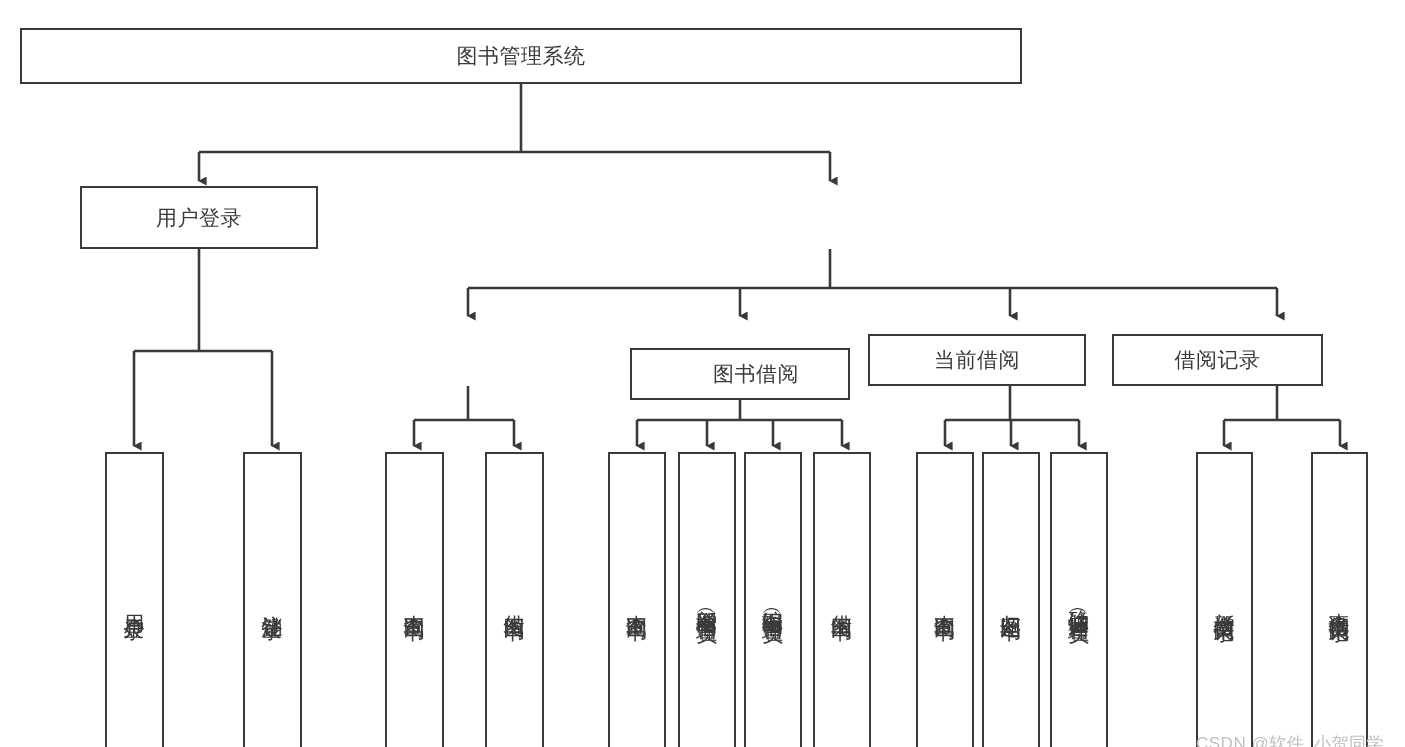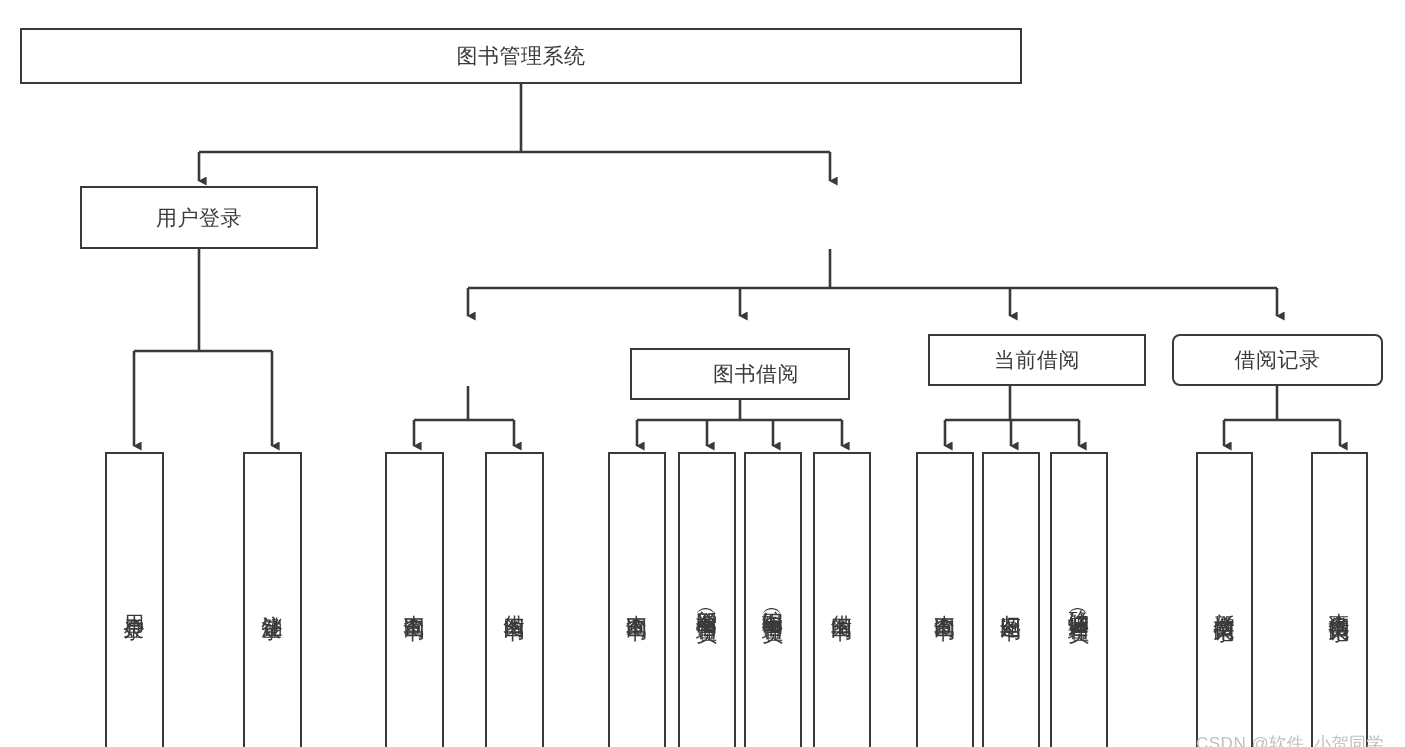--- a/index.html
+++ b/index.html
@@ -130,24 +130,24 @@
     <span class="label">图书管理系统</span>
   </div>
 
   <div class="node horiz" style="left:80px; top:170px; width:238px; height:63px;">
     <span class="label">用户登录</span>
   </div>
 
   <div class="node horiz" style="left:630px; top:332px; width:220px; height:52px;padding-left:32px;">
     <span class="label">图书借阅</span>
   </div>
-  <div class="node horiz" style="left:928px; top:318px; width:218px; height:52px;">
+  <div class="node horiz" style="left:868px; top:318px; width:218px; height:52px;">
     <span class="label">当前借阅</span>
   </div>
-  <div class="node horiz" style="left:1172px; top:318px; width:211px; height:52px;border-radius:8px;">
+  <div class="node horiz" style="left:1112px; top:318px; width:211px; height:52px;">
     <span class="label">借阅记录</span>
   </div>
 
   <div class="node vert" style="left:105px; top:436px; width:59px; height:299px;">
     <span class="label">用户登录</span>
   </div>
   <div class="node vert" style="left:243px; top:436px; width:59px; height:299px;">
     <span class="label">注销登录</span>
   </div>
 

